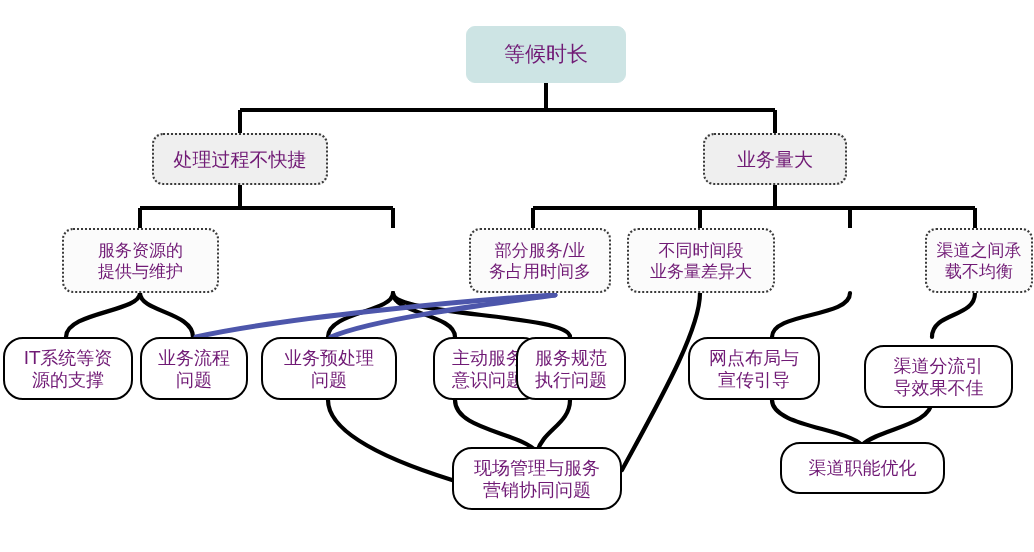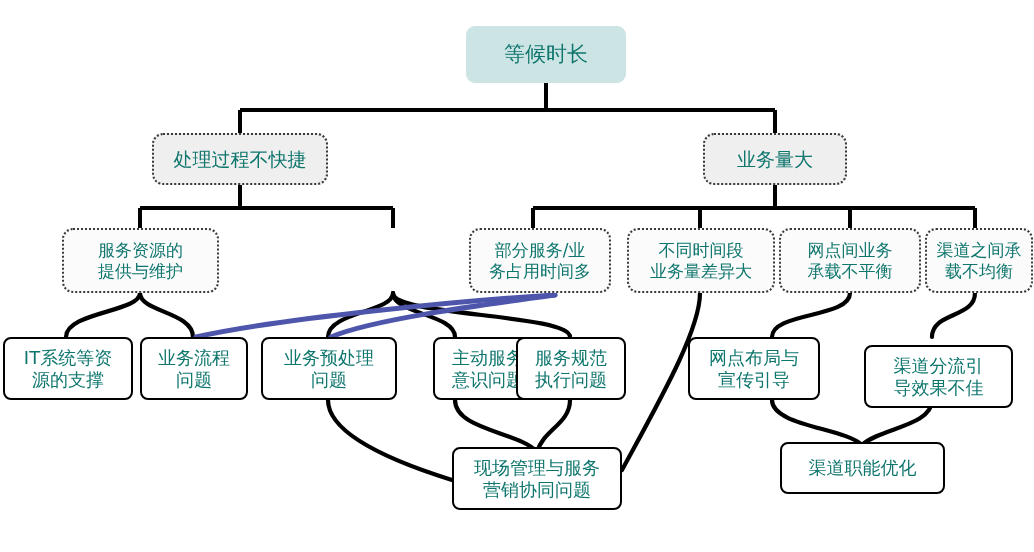--- a/index.html
+++ b/index.html
@@ -1,28 +1,28 @@
 <!DOCTYPE html>
 <html><head>
 <meta charset="utf-8">
 <style>
   html,body{margin:0;padding:0;background:#ffffff;}
   body{width:1034px;height:552px;position:relative;overflow:hidden;
        font-family:"DejaVu Sans","Liberation Sans",sans-serif;}
   #canvas{position:absolute;left:0;top:0;width:1034px;height:552px;}
   svg#edges{position:absolute;left:0;top:0;width:1034px;height:552px;}
   .node{position:absolute;box-sizing:border-box;display:flex;align-items:center;
-        justify-content:center;text-align:center;color:#0f766e;line-height:1.18;
+        justify-content:center;text-align:center;color:#701a75;line-height:1.18;
         white-space:pre-line;}
   .root{background:#cde4e4;border:1px solid #cde4e4;border-radius:9px;
         font-size:21px;}
   .dotted{background:#efefef;border:2.5px dotted #3a3a3a;border-radius:11px;
           font-size:17px;}
   .dotted.plain{background:#fbfbfb;}
-  .solid{background:#ffffff;border:2.6px solid #000;border-radius:8px;
+  .solid{background:#ffffff;border:2.6px solid #000;border-radius:20px;
          font-size:18px;}
   .lvl2{font-size:19px;}
 </style>
 </head>
 <body>
 
 <div id="canvas">
 
   <svg id="edges" viewBox="0 0 1034 552" xmlns="http://www.w3.org/2000/svg">
     <g fill="none" stroke="#000" stroke-width="4" stroke-linecap="butt">
@@ -78,22 +78,20 @@
 
   <div class="node dotted lvl2" style="left:152px;top:133px;width:176px;height:52px;">处理过程不快捷</div>
   <div class="node dotted lvl2" style="left:703px;top:133px;width:144px;height:52px;">业务量大</div>
 
   <div class="node dotted plain" style="left:62px;top:228px;width:157px;height:65px;">服务资源的
 提供与维护</div>
   <div class="node dotted plain" style="left:469px;top:228px;width:142px;height:65px;">部分服务/业
 务占用时间多</div>
   <div class="node dotted plain" style="left:627px;top:228px;width:148px;height:65px;">不同时间段
 业务量差异大</div>
-  <div class="node dotted plain" style="left:779px;top:228px;width:142px;height:65px;">网点间业务
-承载不平衡</div>
   <div class="node dotted plain" style="left:925px;top:228px;width:108px;height:65px;">渠道之间承
 载不均衡</div>
 
   <div class="node solid" style="left:3px;top:337px;width:130px;height:63px;">IT系统等资
 源的支撑</div>
   <div class="node solid" style="left:140px;top:337px;width:108px;height:63px;">业务流程
 问题</div>
   <div class="node solid" style="left:261px;top:337px;width:136px;height:63px;">业务预处理
 问题</div>
   <div class="node solid" style="left:421px;top:337px;width:110px;height:63px;margin-left:12px;">主动服务

